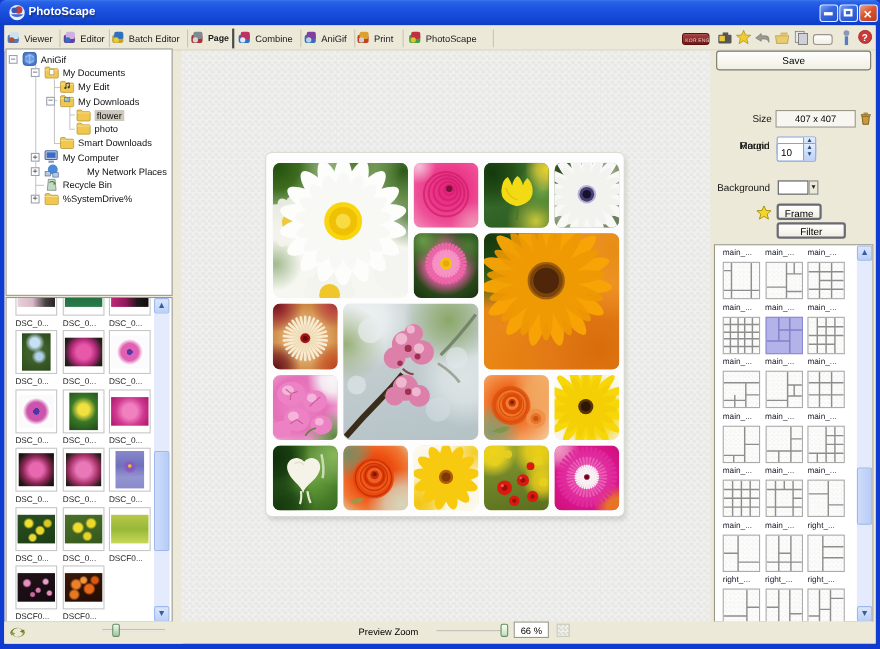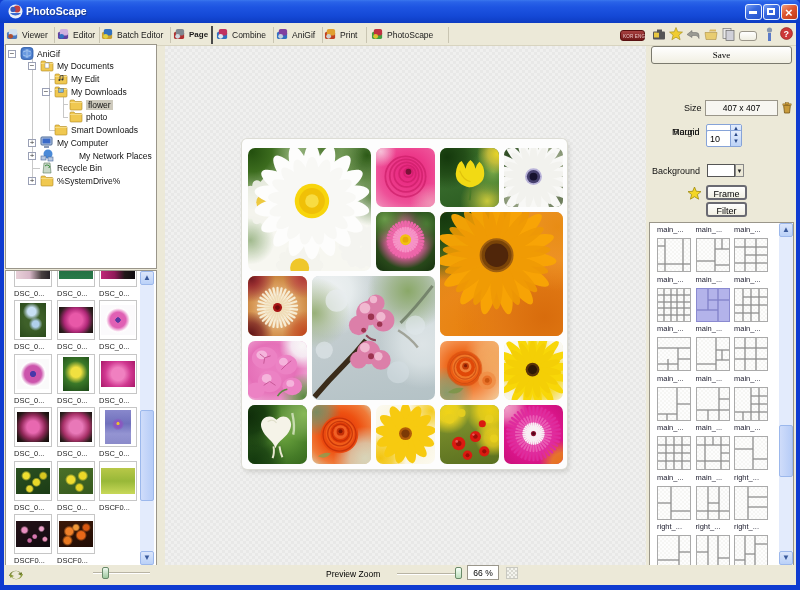--- a/index.html
+++ b/index.html
@@ -1075,21 +1075,21 @@
             <line x1="0" y1="-2.5" x2="0" y2="-10.5" stroke="#f8f0f4" stroke-width="1.9" stroke-linecap="round" transform="rotate(348)"></line>
     <circle r="2.6" fill="#8a1030"></circle>
             <circle r="1.4" fill="#500818"></circle>
           </g>
         </svg>
       </div>
     </div>
 </div>
 
 <div class="rightpanel" id="rightpanel">
-  <div class="xpbtn" style="left:5px;top:0px;width:141px;height:18px;line-height:17px;font-family:Liberation Serif, serif;">Save</div>
+  <div class="xpbtn" style="left:5px;top:0px;width:141px;height:18px;line-height:17px;">Save</div>
   <div class="rlabel" style="left:38px;top:57px;">Size</div>
   <div style="position:absolute;left:59px;top:54px;width:73px;height:16px;background:#f7f6f1;border:1px solid #9a968a;text-align:center;font-size:8.5px;line-height:15px;">407 x 407</div>
   <svg style="position:absolute;left:136px;top:56px;" width="10" height="12" viewBox="0 0 12 14">
       <path d="M2 4 h8 l-1 9 h-6 z" fill="#c89b3c" stroke="#7a5a1a"></path>
       <rect x="1" y="2" width="10" height="2" fill="#c89b3c" stroke="#7a5a1a" stroke-width=".5"></rect>
       <rect x="4" y="0.5" width="4" height="2" fill="#c89b3c" stroke="#7a5a1a" stroke-width=".5"></rect>
     </svg>
   <div class="rlabel" style="left:26px;top:81px;">Margin</div>
   <div class="spin" style="left:60px;top:78px;">
       <span class="num">7</span>
@@ -1100,21 +1100,21 @@
       <span class="num">10</span>
       <span class="ud">▲<br>▼</span>
     </div>
   <div class="rlabel" style="left:6px;top:120px;">Background</div>
   <div style="position:absolute;left:61px;top:118px;width:28px;height:13px;background:#fff;border:1px solid #555;"></div>
   <div style="position:absolute;left:89px;top:118px;width:9px;height:13px;background:#ece9d8;border:1px solid #888;font-size:6px;text-align:center;line-height:12px;color:#222;">▼</div>
   <svg style="position:absolute;left:42px;top:141px;" width="13" height="13" viewBox="0 0 13 13">
       <path d="M6.5 0 L8.3 4.3 L13 4.6 L9.4 7.6 L10.6 12.2 L6.5 9.7 L2.4 12.2 L3.6 7.6 L0 4.6 L4.7 4.3 Z" fill="#f4d626" stroke="#a08a10" stroke-width=".8"></path>
     </svg>
   <div class="xpbtn" style="left:60px;top:139px;width:41px;height:15px;line-height:14px;border:2px solid #6a6a72;border-radius:3px;">Frame</div>
-  <div class="xpbtn" style="left:60px;top:156px;width:41px;height:15px;line-height:14px;border:2px solid #6a6a72;border-radius:3px;">Filter</div>
+  <div class="xpbtn" style="left:60px;top:156px;width:63px;height:15px;line-height:14px;border:2px solid #6a6a72;border-radius:3px;">Filter</div>
   <div class="tpllist" id="tpllist">
       <div class="tpl-lab" style="left:7px;top:2px;">main_...</div>
       <div class="tpl" style="left:7px;top:15px;">
         <svg width="32" height="32" viewBox="0 0 32 32" style="position:absolute;left:0;top:0;">
           <line x1="7" y1="0" x2="7" y2="32" stroke="#8e8e8e" stroke-width="1.3"></line>
           <line x1="25" y1="0" x2="25" y2="32" stroke="#8e8e8e" stroke-width="1.3"></line>
           <line x1="0" y1="7" x2="7" y2="7" stroke="#8e8e8e" stroke-width="1.3"></line>
           <line x1="0" y1="25" x2="32" y2="25" stroke="#8e8e8e" stroke-width="1.3"></line>
         </svg>
       </div>

